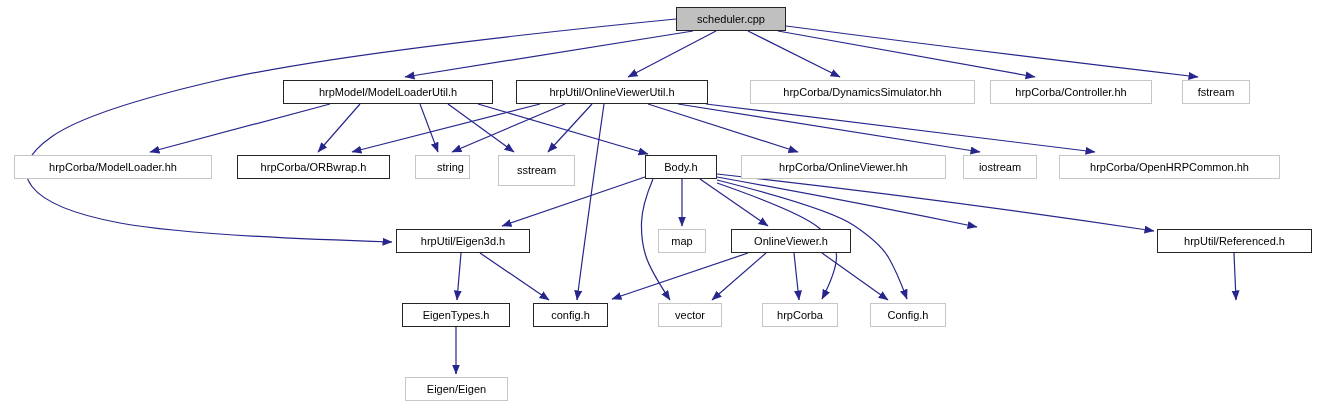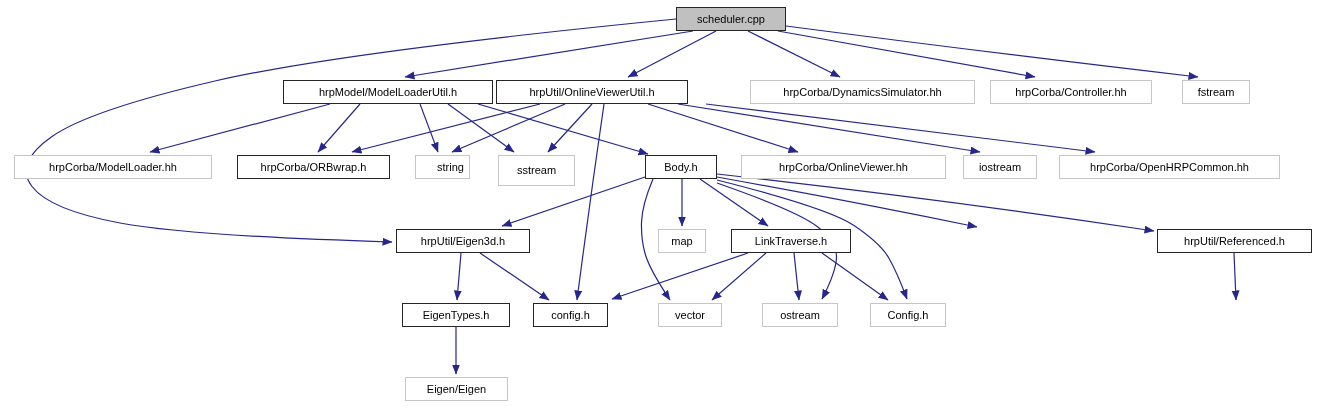--- a/index.html
+++ b/index.html
@@ -66,35 +66,35 @@
       <path d="M480,253 L549,300" class="edge" marker-end="url(#arrow)"></path>
       <path d="M748,253 L612,299" class="edge" marker-end="url(#arrow)"></path>
       <path d="M766,253 L712,300" class="edge" marker-end="url(#arrow)"></path>
       <path d="M794,253 L799,300" class="edge" marker-end="url(#arrow)"></path>
       <path d="M822,253 L888,300" class="edge" marker-end="url(#arrow)"></path>
       <path d="M456,327 L456,374" class="edge" marker-end="url(#arrow)"></path>
       <path d="M1234,253 L1236,300" class="edge" marker-end="url(#arrow)"></path>
     </svg>
     <div class="node root" style="left: 676px; top: 7px; width: 110px; height: 24px;">scheduler.cpp</div>
     <div class="node internal" style="left: 283px; top: 80px; width: 210px; height: 24px;">hrpModel/ModelLoaderUtil.h</div>
-    <div class="node internal" style="left: 496px; top: 80px; width: 192px; height: 24px;">hrpUtil/OnlineViewerUtil.h</div>
+    <div class="node internal" style="left: 516px; top: 80px; width: 192px; height: 24px;">hrpUtil/OnlineViewerUtil.h</div>
     <div class="node external" style="left: 735px; top: 80px; width: 225px; height: 24px; margin-left: 15px;">hrpCorba/DynamicsSimulator.hh</div>
     <div class="node external" style="left: 990px; top: 80px; width: 162px; height: 24px;">hrpCorba/Controller.hh</div>
     <div class="node external" style="left: 1182px; top: 80px; width: 68px; height: 24px;">fstream</div>
     <div class="node external" style="left: 14px; top: 155px; width: 198px; height: 24px;">hrpCorba/ModelLoader.hh</div>
     <div class="node internal" style="left: 237px; top: 155px; width: 153px; height: 24px;">hrpCorba/ORBwrap.h</div>
     <div class="node external" style="left: 415px; top: 155px; width: 55px; height: 24px; padding-left: 16px;">string</div>
     <div class="node external" style="left: 498px; top: 155px; width: 77px; height: 31px;">sstream</div>
     <div class="node internal" style="left: 645px; top: 155px; width: 72px; height: 24px;">Body.h</div>
     <div class="node external" style="left: 741px; top: 155px; width: 205px; height: 24px;">hrpCorba/OnlineViewer.hh</div>
     <div class="node external" style="left: 963px; top: 155px; width: 74px; height: 24px;">iostream</div>
     <div class="node external" style="left: 1059px; top: 155px; width: 221px; height: 24px;">hrpCorba/OpenHRPCommon.hh</div>
     <div class="node internal" style="left: 396px; top: 229px; width: 134px; height: 24px;">hrpUtil/Eigen3d.h</div>
     <div class="node external" style="left: 658px; top: 229px; width: 48px; height: 24px;">map</div>
-    <div class="node internal" style="left: 731px; top: 229px; width: 120px; height: 24px;">LinkTraverse.h</div>
+    <div class="node internal" style="left: 731px; top: 229px; width: 120px; height: 24px;">OnlineViewer.h</div>
     <div class="node internal" style="left: 1157px; top: 229px; width: 155px; height: 24px;">hrpUtil/Referenced.h</div>
     <div class="node internal" style="left: 402px; top: 303px; width: 108px; height: 24px;">EigenTypes.h</div>
     <div class="node internal" style="left: 533px; top: 303px; width: 75px; height: 24px;">config.h</div>
     <div class="node external" style="left: 658px; top: 303px; width: 64px; height: 24px;">vector</div>
-    <div class="node external" style="left: 762px; top: 303px; width: 76px; height: 24px;">ostream</div>
+    <div class="node external" style="left: 762px; top: 303px; width: 76px; height: 24px;">hrpCorba</div>
     <div class="node external" style="left: 870px; top: 303px; width: 76px; height: 24px;">Config.h</div>
     <div class="node external" style="left: 405px; top: 377px; width: 103px; height: 24px;">Eigen/Eigen</div>
   </div>
 
 </body></html>

